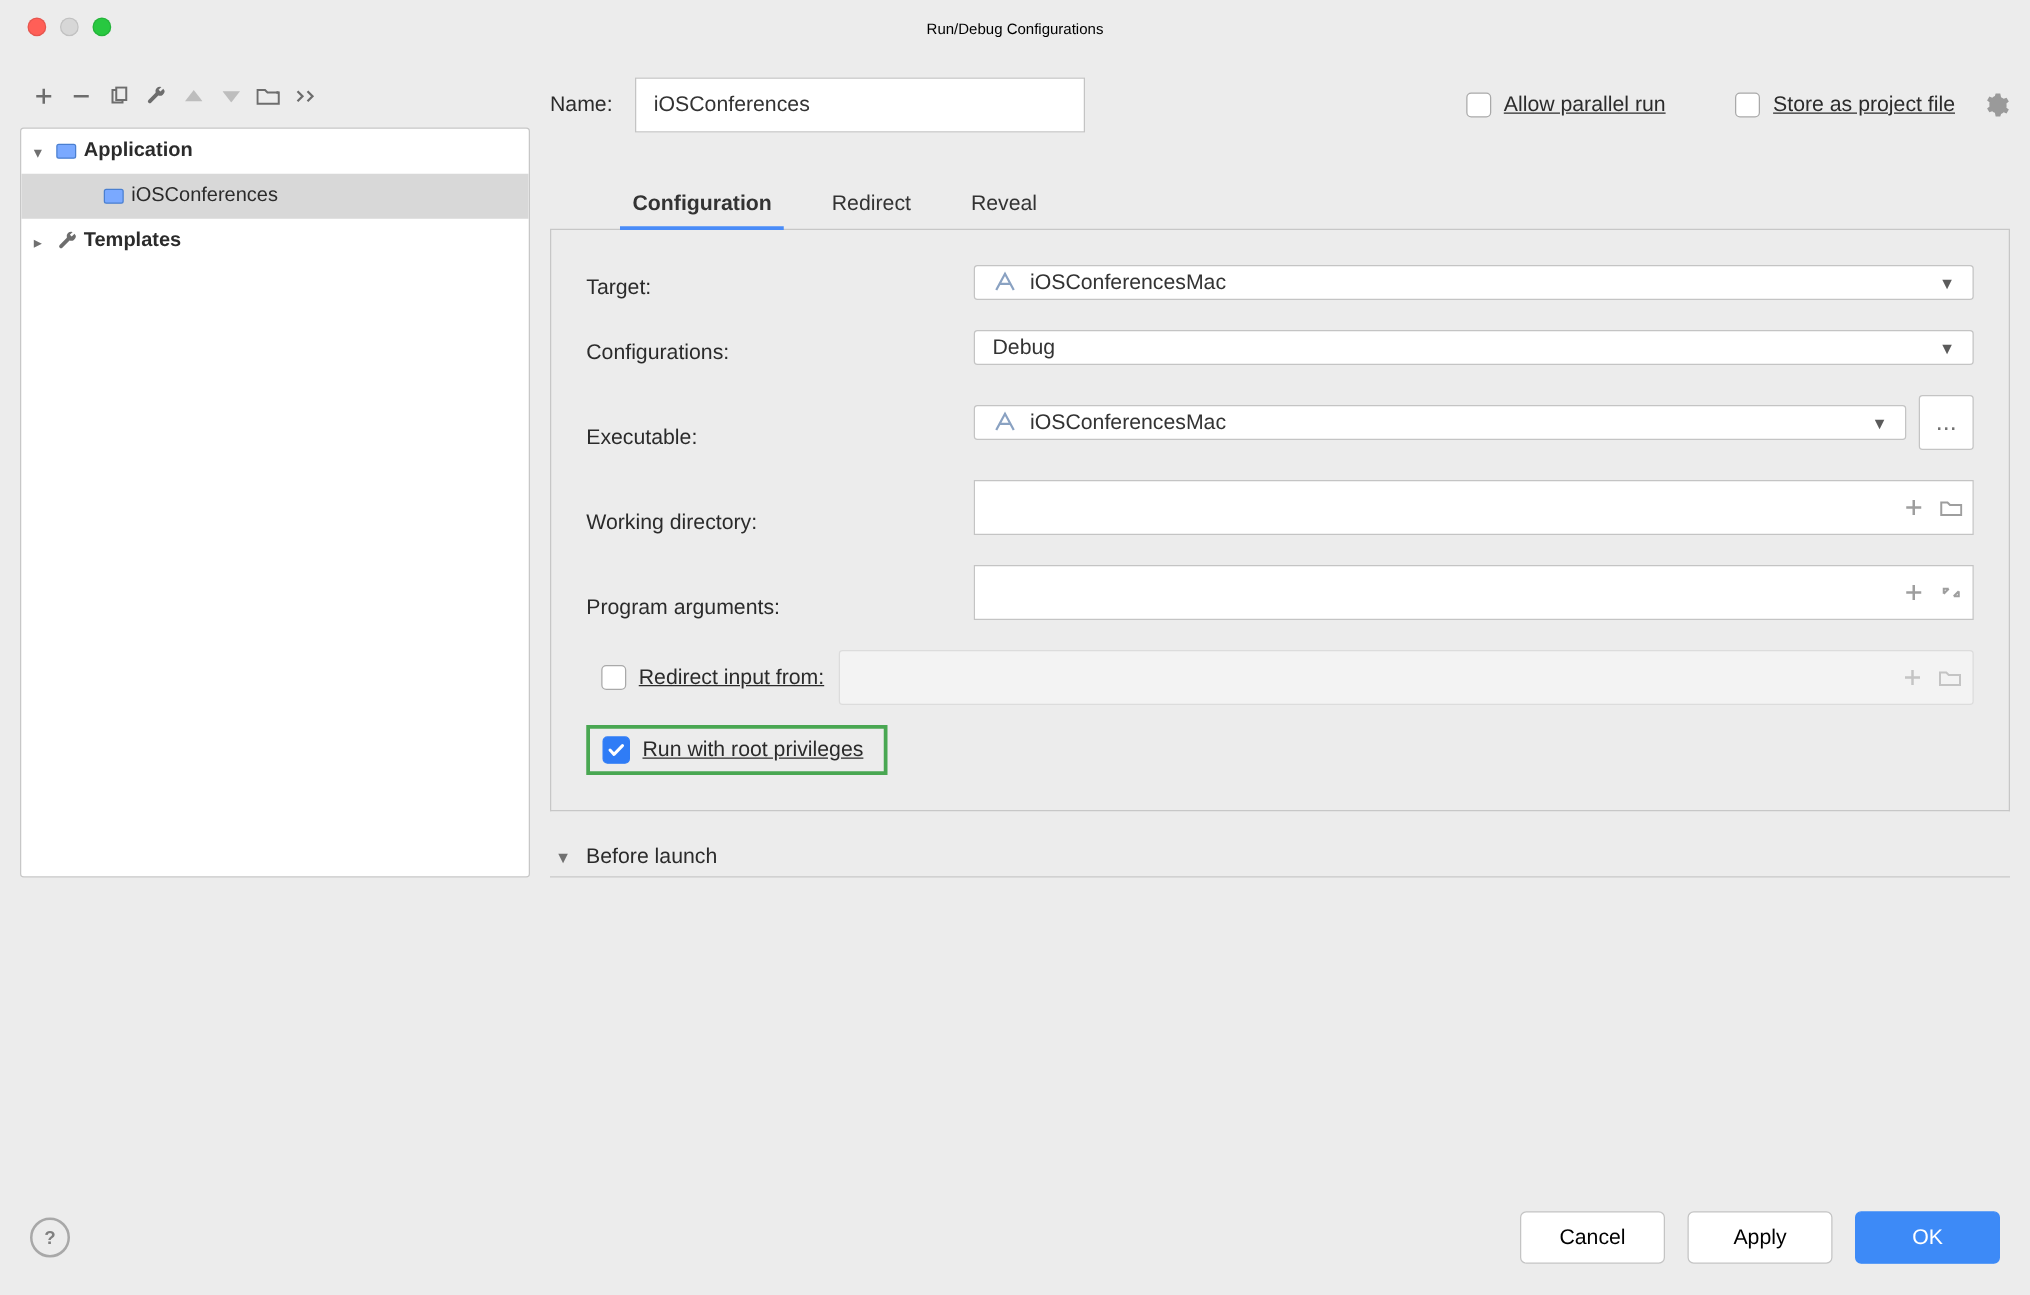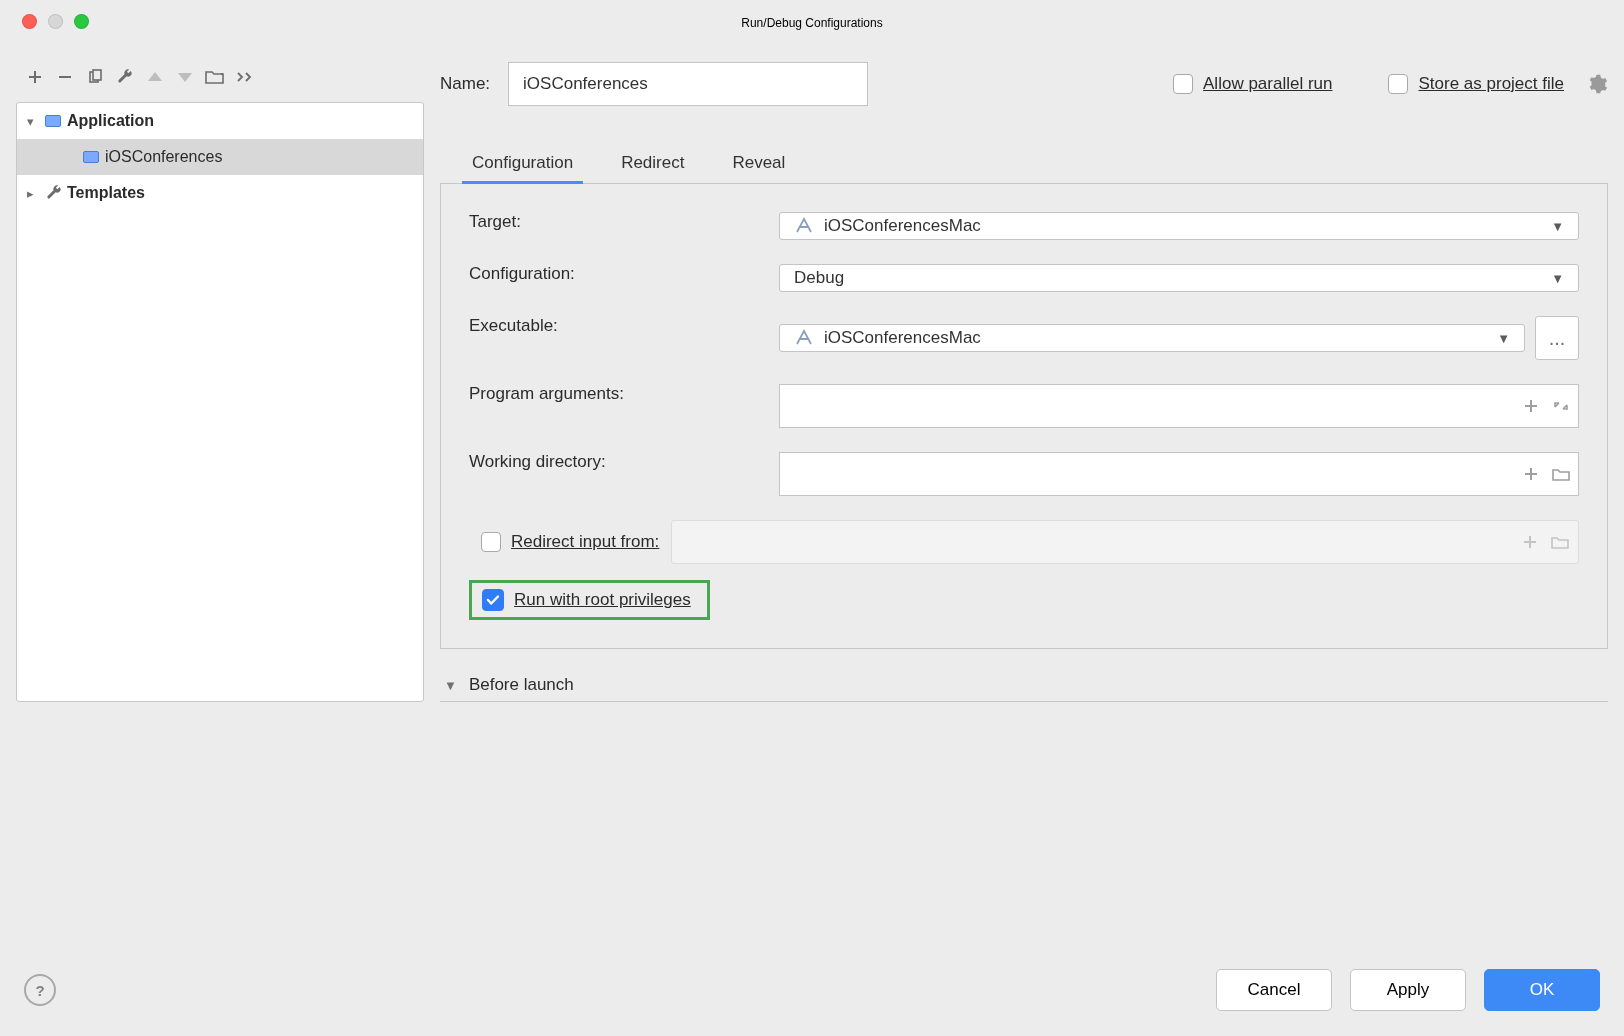--- a/index.html
+++ b/index.html
@@ -33,26 +33,26 @@
   .name-row .label { font-size: 17px; padding-right: 4px;}
   .text-input { background:#fff; border:1px solid #c4c4c4; height:44px; padding:0 14px; font-size:17px; color:#333; }
   .name-row .name-input { width: 360px; }
   .chk { display:flex; align-items:center; gap:10px; font-size:17px;text-decoration:underline; }
   .chk .box { width:20px; height:20px; border:1px solid #a9a9a9; border-radius:4px; background:#fff; display:flex; align-items:center; justify-content:center; }
   .chk.checked .box { background:#2f7cf6; border-color:#2f7cf6; color:#fff; }
   .gear-icon { color:#9a9a9a; }
 
   .tabs { display:flex; gap: 40px; padding-left: 28px; border-bottom:1px solid #c7c7c7; height:42px; align-items:flex-end; font-size:17px; }
   .tab { padding:0 4px 10px 4px; color:#333; position:relative; }
-  .tab.active { font-weight:400; }
+  .tab.active { font-weight:700;margin-left:34px; }
   .tab.active::after { content:""; position:absolute; left:-6px; right:-6px; bottom:-1px; height:3px; background:#4a8cf8; }
 
   .panel { border:1px solid #c7c7c7; border-top:none; padding: 28px 28px 28px 28px; position:relative; }
 
-  .form-row { display:flex; align-items:flex-start; margin-bottom:24px; }
+  .form-row { display:flex; align-items:flex-end; margin-bottom:24px; }
   .form-row.more-gap { margin-top: 18px; margin-bottom:24px;}
   .form-label { width:310px; font-size:17px; }
   .form-field { flex:1; display:flex; gap:10px; align-items:center; }
   .select { flex:1; display:flex; align-items:center; gap:10px; height:28px; background:#fff; border:1px solid #c4c4c4; border-radius:3px; padding:0 14px; font-size:17px; color:#333; position:relative; }
   .select .caret { margin-left:auto; color:#5b5b5b; font-size:13px; }
   .btn-sq { width:44px; height:44px; border:1px solid #c4c4c4; background:#fff; border-radius:3px; display:flex; align-items:center; justify-content:center; color:#707070; font-size:20px;}
   .field-input { flex:1; position:relative; }
   .field-input input { width:100%; }
   .field-icons { position:absolute; right:6px; top:50%; transform:translateY(-50%); display:flex; gap:6px; color:#9e9e9e; }
   .field-icons .mini-btn { width:24px; height:24px; display:flex; align-items:center; justify-content:center;}
@@ -201,21 +201,21 @@
                   <path d="M3 16L10 3l7 13M6 11h8" stroke="#8aa2c2" stroke-width="1.8" fill="none"></path>
                 </svg>
             </span>
             <span>iOSConferencesMac</span>
             <span class="caret">▼</span>
           </div>
         </div>
       </div>
 
       <div class="form-row">
-        <div class="form-label">Configuration:</div>
+        <div class="form-label">Configurations:</div>
         <div class="form-field">
           <div class="select">
             <span>Debug</span>
             <span class="caret">▼</span>
           </div>
         </div>
       </div>
 
       <div class="form-row">
         <div class="form-label">Executable:</div>
@@ -223,58 +223,58 @@
           <div class="select">
             <span>
               <svg width="20" height="20" viewBox="0 0 20 20">
                   <path d="M3 16L10 3l7 13M6 11h8" stroke="#8aa2c2" stroke-width="1.8" fill="none"></path>
                 </svg>
             </span>
             <span>iOSConferencesMac</span>
             <span class="caret">▼</span>
           </div>
           <div class="btn-sq">...</div>
+        </div>
+      </div>
+
+      <div class="form-row">
+        <div class="form-label">Working directory:</div>
+        <div class="form-field">
+          <div class="field-input">
+            <input class="text-input" style="width: 100%;">
+            <div class="field-icons">
+              <span class="mini-btn">
+                <svg width="14" height="14" viewBox="0 0 14 14">
+                    <path d="M7 1v12M1 7h12" stroke="#9e9e9e" stroke-width="2"></path>
+                  </svg>
+              </span>
+              <span class="mini-btn">
+                <svg width="18" height="14" viewBox="0 0 18 14">
+                    <path d="M1 3h5l2 2h9v8H1z" fill="none" stroke="#9e9e9e" stroke-width="1.6"></path>
+                  </svg>
+              </span>
+            </div>
+          </div>
         </div>
       </div>
 
       <div class="form-row more-gap">
         <div class="form-label">Program arguments:</div>
         <div class="form-field">
           <div class="field-input">
             <input class="text-input" style="width: 100%;">
             <div class="field-icons">
               <span class="mini-btn">
                 <svg width="14" height="14" viewBox="0 0 14 14">
                     <path d="M7 1v12M1 7h12" stroke="#9e9e9e" stroke-width="2"></path>
                   </svg>
               </span>
               <span class="mini-btn">
                 <svg width="16" height="16" viewBox="0 0 16 16">
                     <path d="M2 9l4-4M2 9V5h4M14 7l-4 4M14 7v4h-4" stroke="#9e9e9e" stroke-width="1.6" fill="none"></path>
-                  </svg>
-              </span>
-            </div>
-          </div>
-        </div>
-      </div>
-
-      <div class="form-row">
-        <div class="form-label">Working directory:</div>
-        <div class="form-field">
-          <div class="field-input">
-            <input class="text-input" style="width: 100%;">
-            <div class="field-icons">
-              <span class="mini-btn">
-                <svg width="14" height="14" viewBox="0 0 14 14">
-                    <path d="M7 1v12M1 7h12" stroke="#9e9e9e" stroke-width="2"></path>
-                  </svg>
-              </span>
-              <span class="mini-btn">
-                <svg width="18" height="14" viewBox="0 0 18 14">
-                    <path d="M1 3h5l2 2h9v8H1z" fill="none" stroke="#9e9e9e" stroke-width="1.6"></path>
                   </svg>
               </span>
             </div>
           </div>
         </div>
       </div>
 
 
       <div class="redirect-row">
         <label class="chk">

